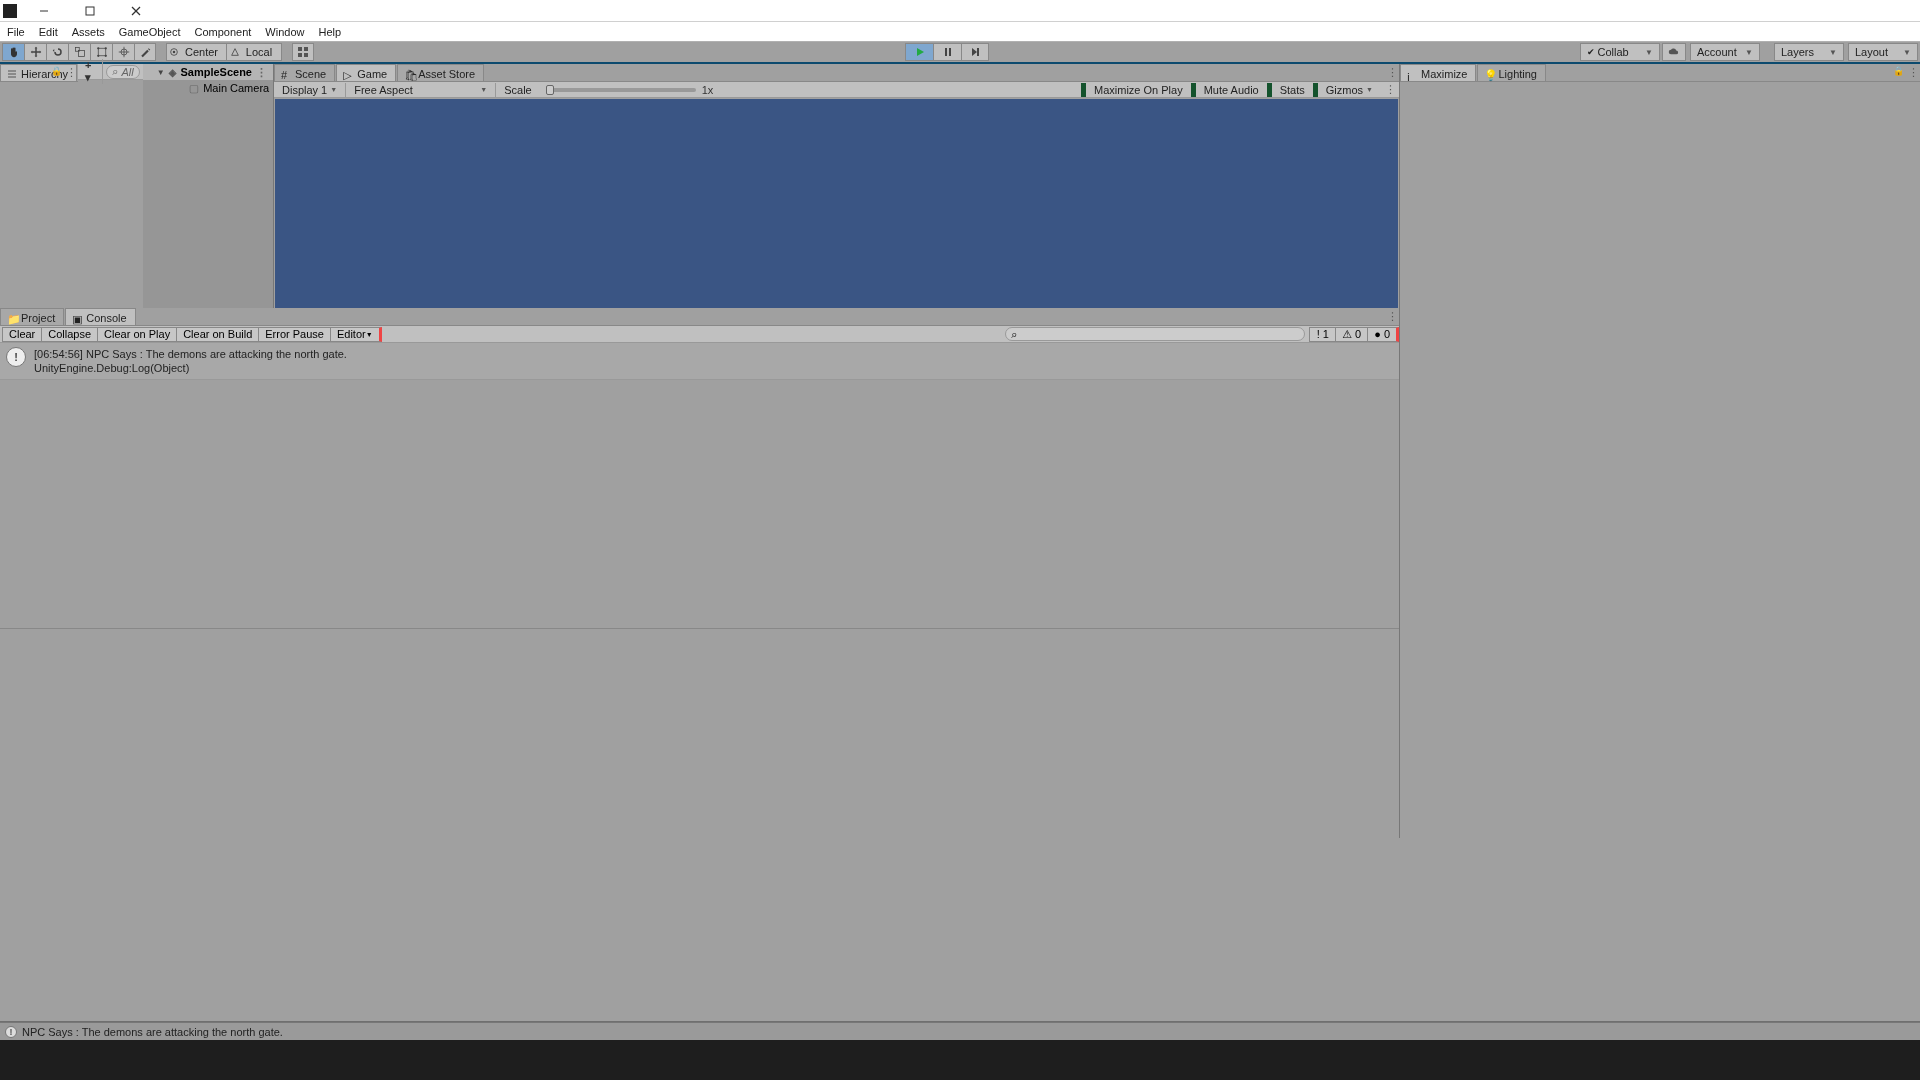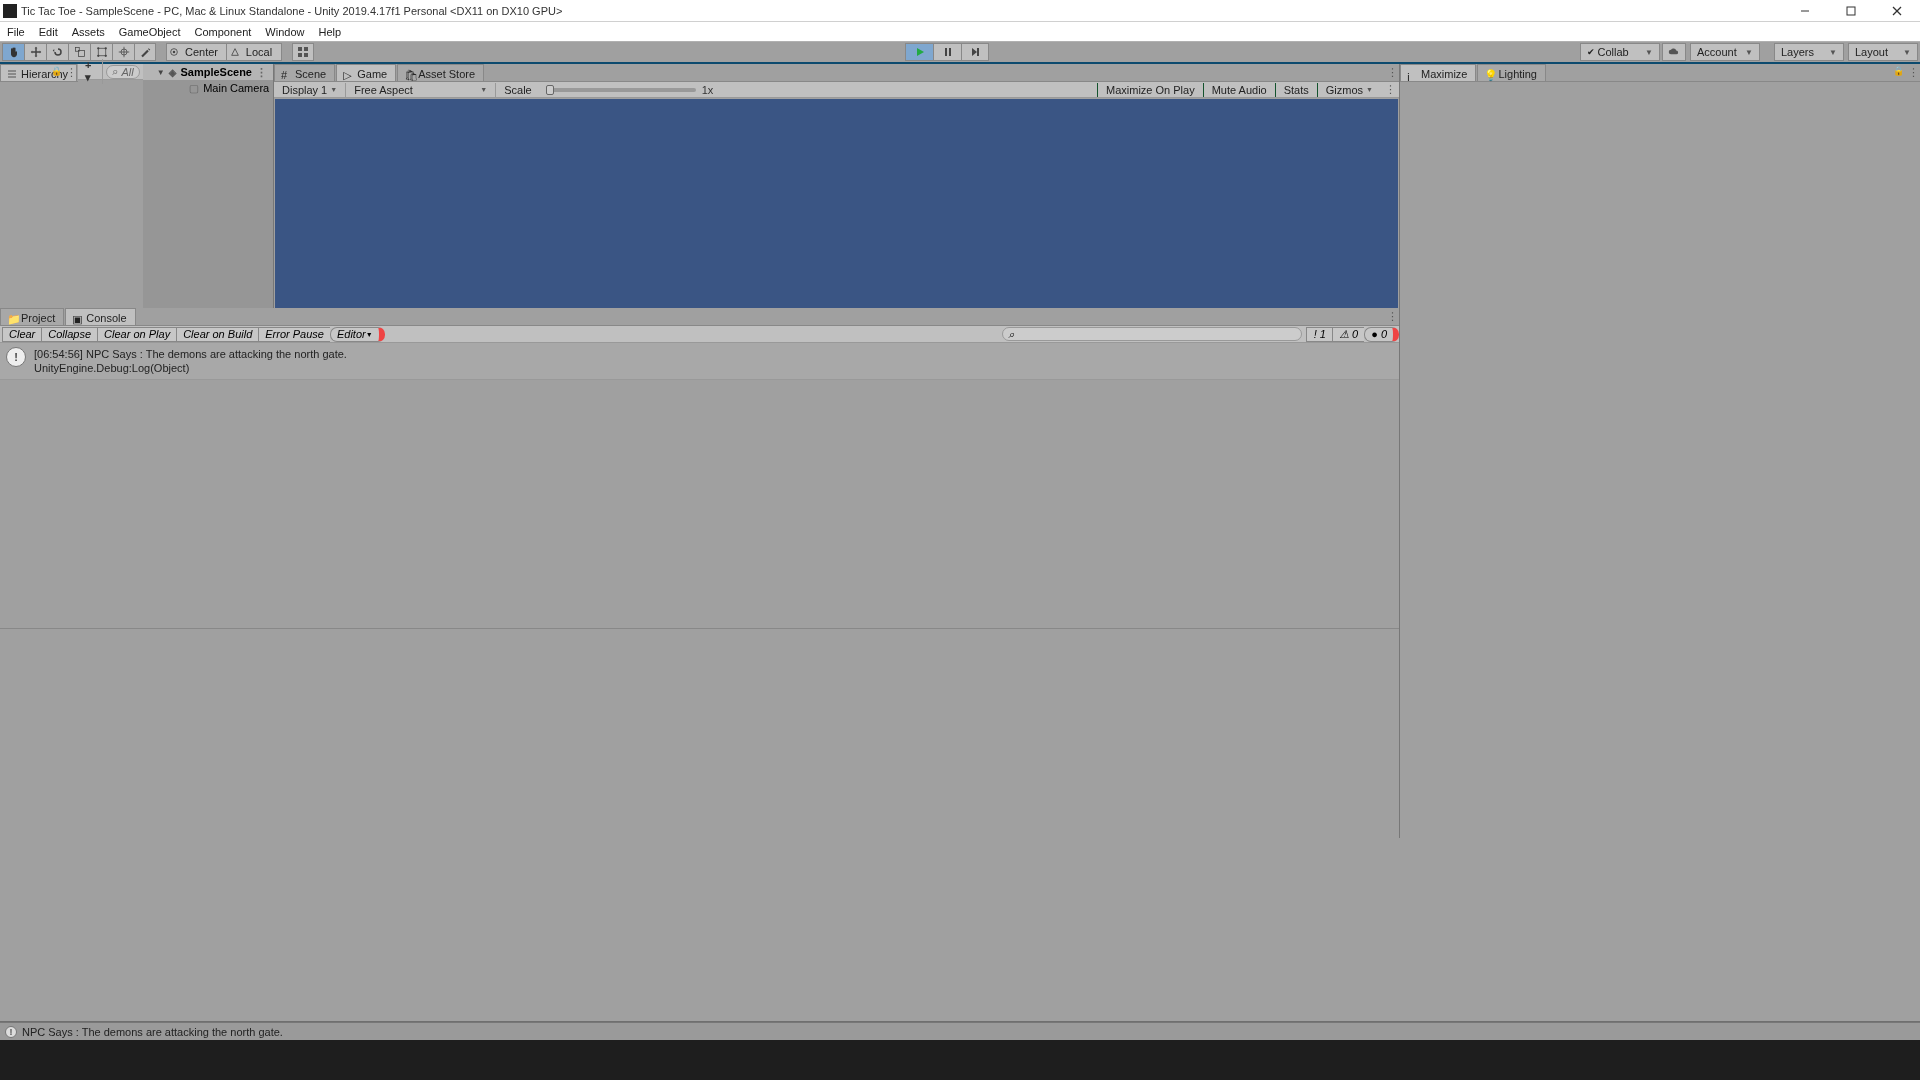--- a/index.html
+++ b/index.html
@@ -56,33 +56,33 @@
 
 .centerpane { flex:1; display:flex; flex-direction:column; border-right:1px solid #777;}
 .game-tools { height:16px; background:#c0c0c0; display:flex; align-items:center; border-bottom:1px solid #999; font-size:11px; color:#222; position:relative;}
 .gt-btn { height:14px; padding:0 8px; border-right:1px solid #999; display:flex; align-items:center; gap:3px;}
 .gt-btn.last{border-right:none;}
 .gt-dd .arrow{font-size:7px;color:#555;}
 .gt-slider { width:150px; height:4px; background:#999; margin:0 6px; position:relative; border-radius:2px;}
 .gt-slider .knob{ position:absolute; left:0; top:-3px; width:8px; height:10px; background:#ccc; border:1px solid #666; border-radius:2px;}
 .game-view { flex:1; background:#3a5584; margin:1px 1px 0 1px;}
 .gt-right { position:absolute; right:0; display:flex;}
-.gt-right .gt-btn { border-left:1px solid #14532d; border-right:none;align-items:center;}
+.gt-right .gt-btn { border-left:5px solid #14532d; border-right:none;align-items:center;}
 .gt-right .dots{ padding:0 4px; color:#555;}
 
 .inspector { width:520px; background:#a0a0a0; display:flex; flex-direction:column;}
 .inspector-body { flex:1; background:#a0a0a0;}
 
 
 .row2 { height:530px; display:flex;}
 .console-area { flex:1; display:flex; flex-direction:column; border-right:1px solid #777;}
 .console-tabs { height:18px; background:#a0a0a0; display:flex; align-items:flex-end; border-bottom:1px solid #888; position:relative;}
-.console-tools { height:17px; background:#c0c0c0; display:flex; align-items:center; border-bottom:1px solid #999; font-size:11px;font-style:italic;}
+.console-tools { height:17px; background:#c0c0c0; display:flex; align-items:center; border-bottom:1px solid #999; font-size:11px;}
 .cbtn { height:15px; padding:0 6px; border:1px solid #888; border-right:none; background:#c7c7c7; display:flex; align-items:center; }
-.cbtn:last-of-type{ border-right:6px solid #ef4444;border-radius:7px;}
+.cbtn:last-of-type{ border-right:3px solid #ef4444;}
 .cgroup { display:flex; margin-left:2px;}
 .csearch { margin-left:auto; width:300px; height:14px; background:#ccc; border:1px solid #999; border-radius:7px; display:flex; align-items:center; padding:0 5px; gap:3px;}
 .counts { display:flex; margin-left:4px;}
 .counts .cbtn{ min-width:26px; gap:3px; justify-content:center;}
 .console-body { flex:1; background:#a0a0a0; overflow:auto;}
 .logrow { display:flex; padding:4px 6px; gap:8px; background:#a8a8a8; border-bottom:1px solid #999;}
 .logicon { width:20px; height:20px; border-radius:10px; background:#eee; border:1px solid #777; display:flex; align-items:center; justify-content:center; font-weight:bold; color:#444;}
 .logtext { color:#222; line-height:14px;}
 .console-detail { height:210px; background:#a0a0a0; border-top:1px solid #888;}
 
@@ -93,21 +93,20 @@
 .blackbar { height:40px; background:#1e1e1e;}
 
 .right-blank { width:520px; background:#a0a0a0;}
 .inspector-bottom-line{ height:1px; background:#6f6f6f;}
 </style>
 </head>
 <body>
 
 <div class="titlebar">
   <span class="icon"></span>
-  <span class="title">Tic Tac Toe - SampleScene - PC, Mac &amp; Linux Standalone - Unity 2019.4.17f1 Personal &lt;DX11 on DX10 GPU&gt;</span>
   <div class="winbtns">
     <div class="winbtn">
         <svg viewBox="0 0 10 10">
           <line x1="1" y1="5" x2="9" y2="5" stroke="#333" stroke-width="1"></line>
         </svg>
       </div>
     <div class="winbtn">
         <svg viewBox="0 0 10 10">
           <rect x="1" y="1" width="8" height="8" fill="none" stroke="#333" stroke-width="1"></rect>
         </svg>

